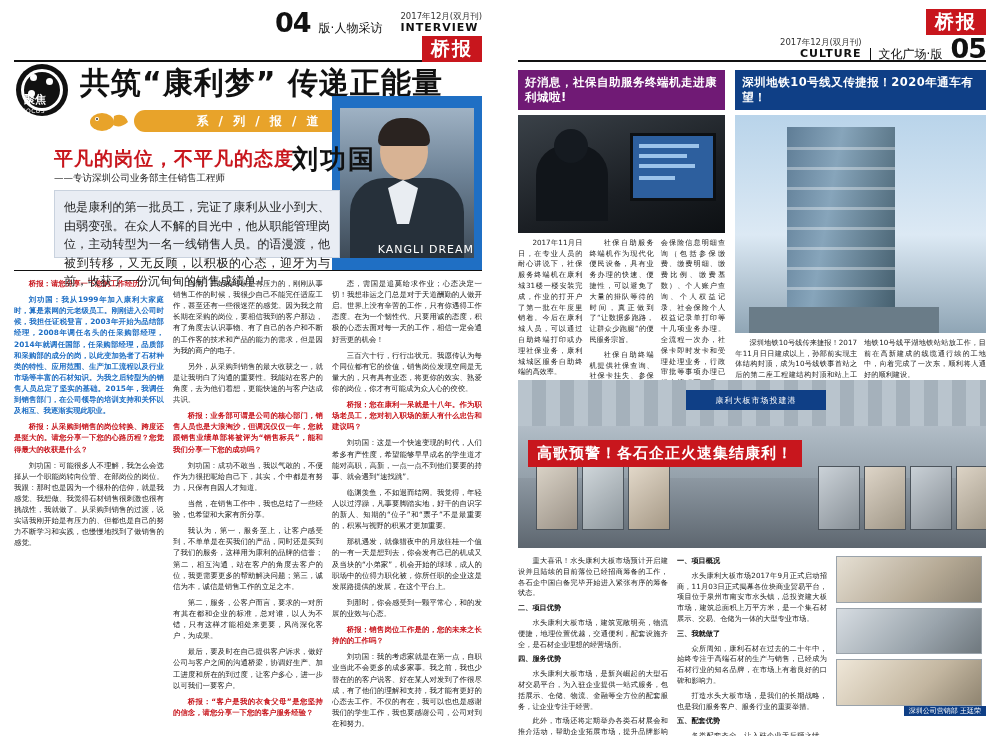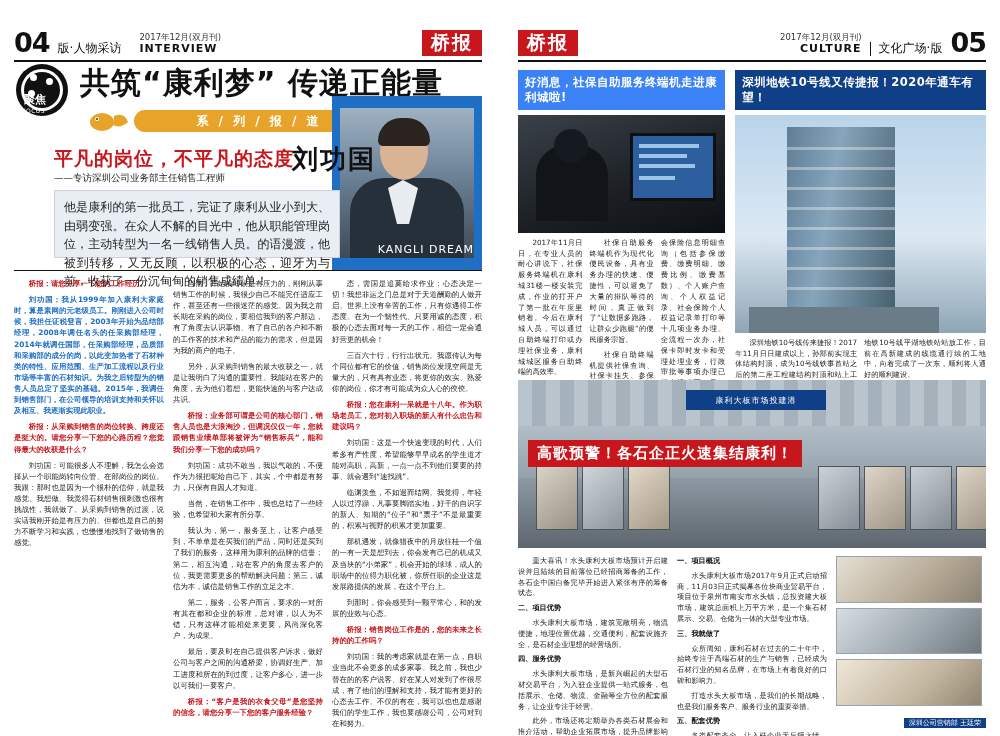--- a/index.html
+++ b/index.html
@@ -9,22 +9,22 @@
     overflow:hidden;position:relative;
   }
   .page{position:absolute;top:0;left:0;width:1000px;height:736px;background:#fff;}
   .spread{display:flex;width:1000px;height:736px;}
   .sheet{position:relative;box-sizing:border-box;}
   .left-sheet{width:492px;height:736px;padding:14px 10px 10px 14px;}
   .gutter{width:16px;height:736px;background:#fff;}
   .right-sheet{width:492px;height:736px;padding:14px 14px 10px 10px;}
 
   
-  .masthead{display:flex;align-items:flex-end;justify-content:space-between;
-    border-bottom:2px solid #111;padding-bottom:4px;height:42px;}
+  .masthead{display:flex;align-items:flex-end;justify-content:center;
+    border-bottom:2px solid #111;padding-bottom:4px;height:42px;flex-direction:column;}
   .mh-left{display:flex;align-items:flex-end;gap:8px;}
   .pagenum{font-size:27px;font-weight:bold;letter-spacing:-1px;line-height:1;color:#111;}
   .mh-cn{font-size:12px;color:#111;line-height:1;padding-bottom:2px;}
   .mh-mid{display:flex;flex-direction:column;align-items:flex-start;margin-left:10px;padding-bottom:1px;}
   .mh-date{font-size:8.5px;color:#333;line-height:1.2;}
   .mh-en{font-size:11px;font-weight:bold;color:#111;letter-spacing:1px;line-height:1.2;}
   .brandbox{background:#c8161d;color:#fff;font-size:19px;font-weight:bold;
     padding:3px 9px 4px 9px;letter-spacing:2px;line-height:1;}
   .mh-right{display:flex;align-items:flex-end;gap:8px;}
 
@@ -70,21 +70,21 @@
   .cols{display:flex;gap:9px;margin-top:7px;height:452px;}
   .col{width:154px;font-size:7.4px;line-height:1.5;color:#1b1b1b;text-align:justify;}
   .col p{margin:0 0 5px 0;text-indent:2em;}
   .q{color:#c8161d;font-weight:bold;text-indent:0;}
   .a{color:#1f6fc4;font-weight:bold;text-indent:0;}
 
   
   .r-top{display:flex;gap:10px;margin-top:8px;height:300px;}
   .r-left{width:228px;}
   .r-right{width:276px;}
-  .banner{background:#3b82f6;color:#fff;font-size:11.5px;font-weight:bold;padding:5px 7px;
+  .banner{background:#701a75;color:#fff;font-size:11.5px;font-weight:bold;padding:5px 7px;
     letter-spacing:.5px;line-height:1.3;}
   .banner.blue{background:#0f3f86;}
   .photo{position:relative;overflow:hidden;background:#222;}
   .kiosk-photo{height:118px;margin-top:5px;background:linear-gradient(160deg,#3a4148 0%,#1b1f24 60%,#0d1013 100%);}
   .kiosk-screen{position:absolute;left:112px;top:18px;width:80px;height:62px;background:#2d5f9e;
     border:3px solid #0d1013;}
   .kiosk-screen .ln{position:absolute;left:6px;height:4px;background:#9cc3ea;}
   .kiosk-person{position:absolute;left:18px;top:30px;width:72px;height:76px;background:#11151a;
     border-radius:30px 30px 0 0;}
   .kiosk-head{position:absolute;left:36px;top:14px;width:34px;height:34px;border-radius:50%;background:#151a20;}
@@ -311,19 +311,19 @@
             <p class="h">五、配套优势</p>
             <p>各类配套齐全，让入驻企业无后顾之忧。我们诚挚邀请各石材企业前来洽谈合作，共创美好未来！</p>
           </div>
       <div class="stone-grid">
         <div class="stone" style="background:linear-gradient(135deg,#e6e0d4,#b5a995 60%,#8b8271);"></div>
         <div class="stone" style="background:linear-gradient(135deg,#d7dde2,#9aa4ac 60%,#6f787e);"></div>
         <div class="stone" style="background:linear-gradient(135deg,#efe7d8,#c3b6a0 60%,#8f8470);"></div>
       </div>
     </div>
 
-    <div class="mini-credit" style="margin-top:12px;">
+    <div class="mini-credit" style="margin-top:0;">
       <span class="cb"><span>深圳公司营销部</span> <span>王廷荣</span></span>
     </div>
   </div>
 
  </div>
 </div>
 
 </body></html>

